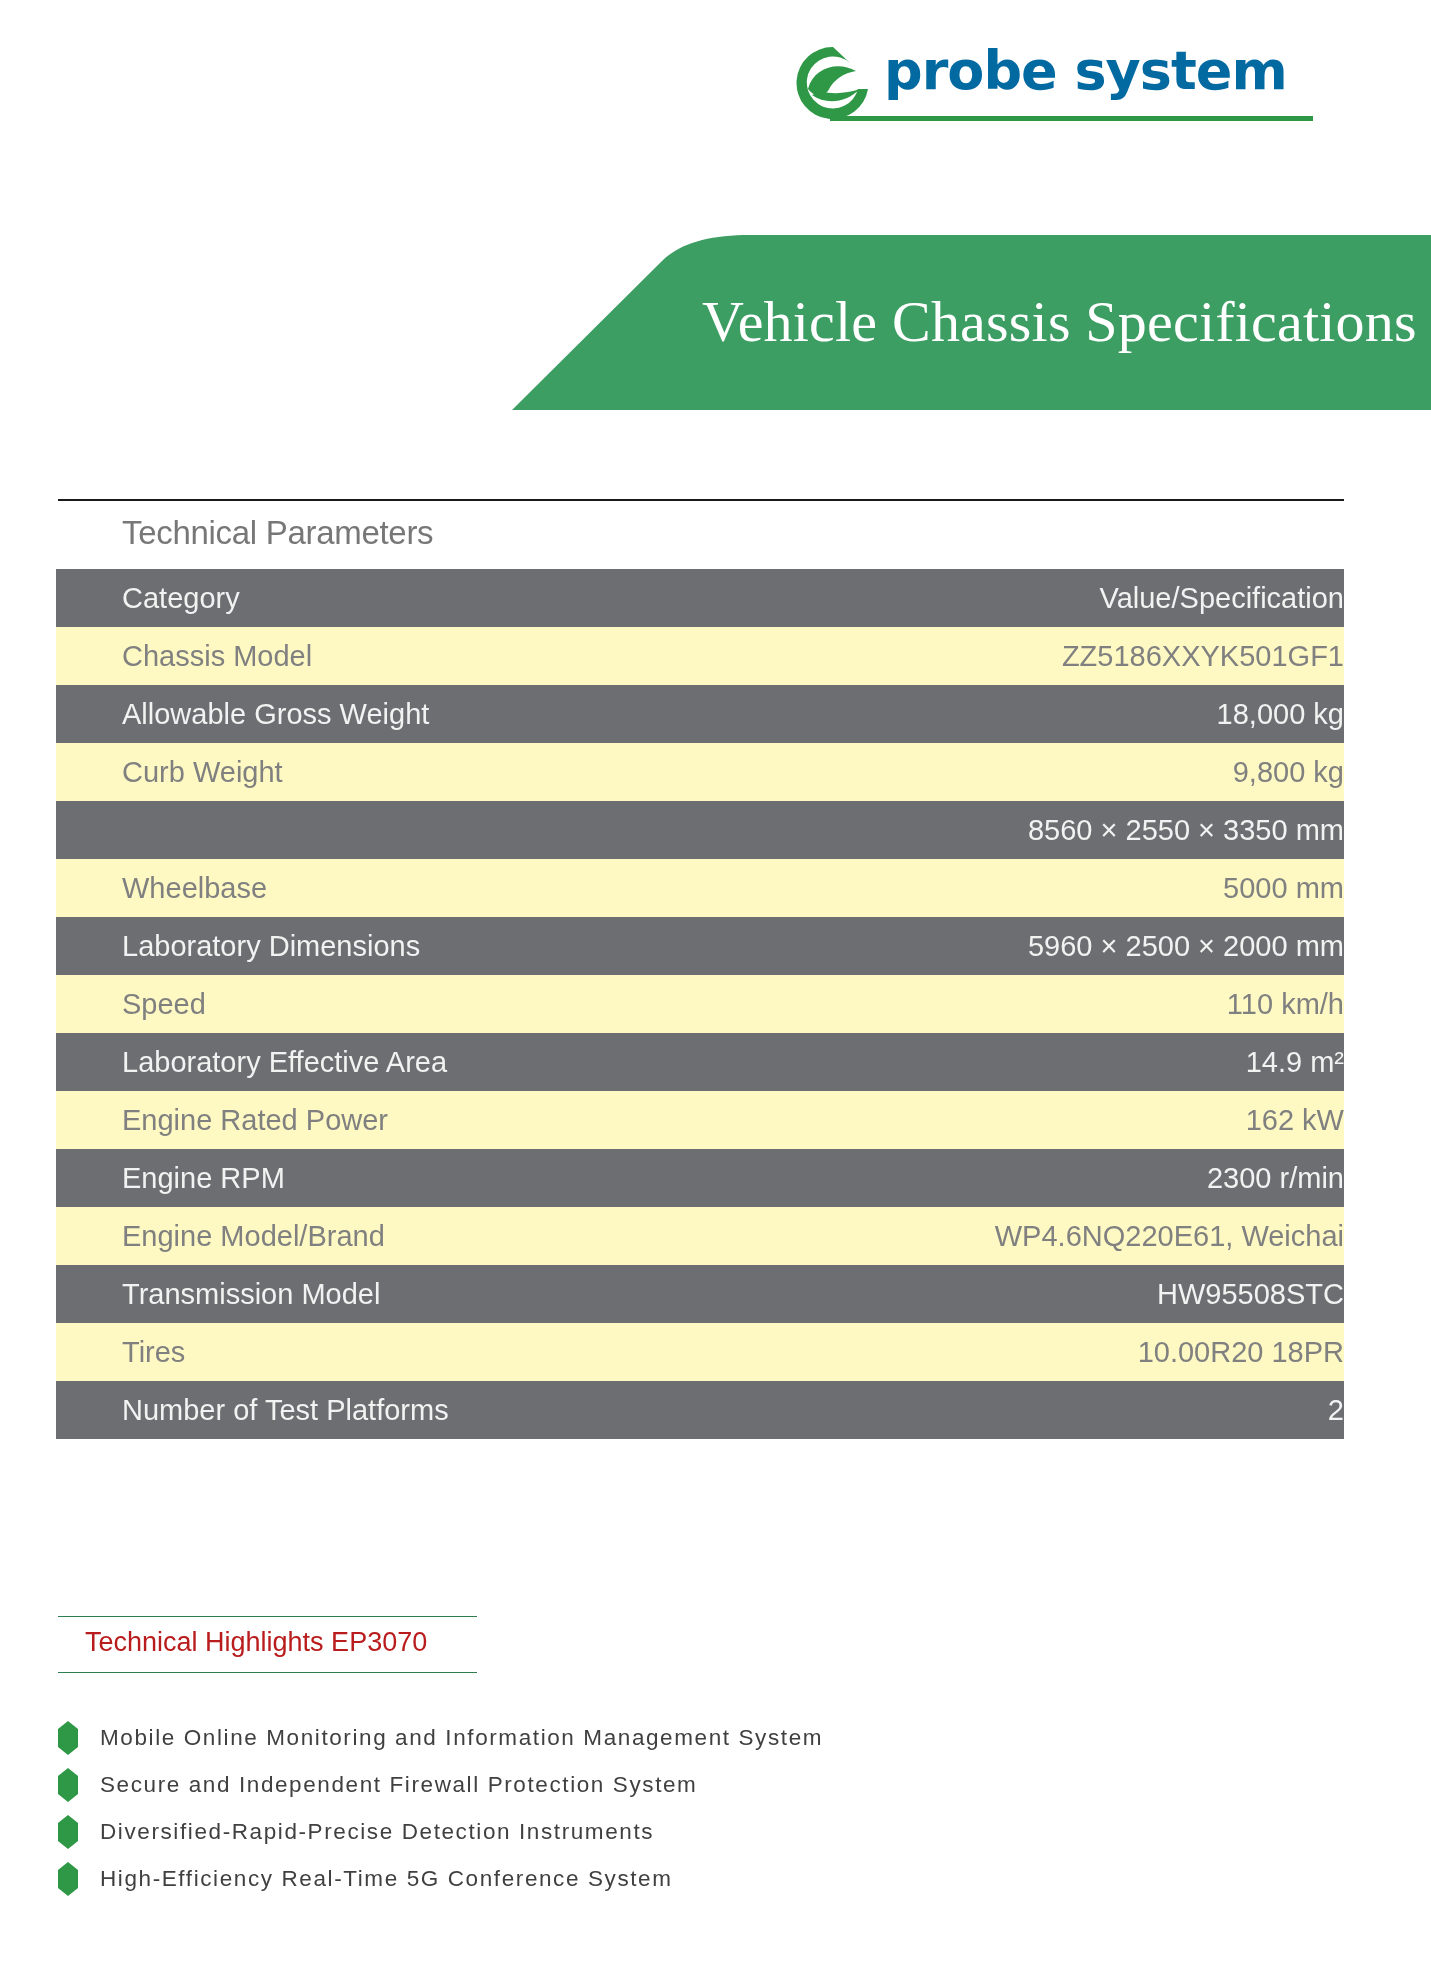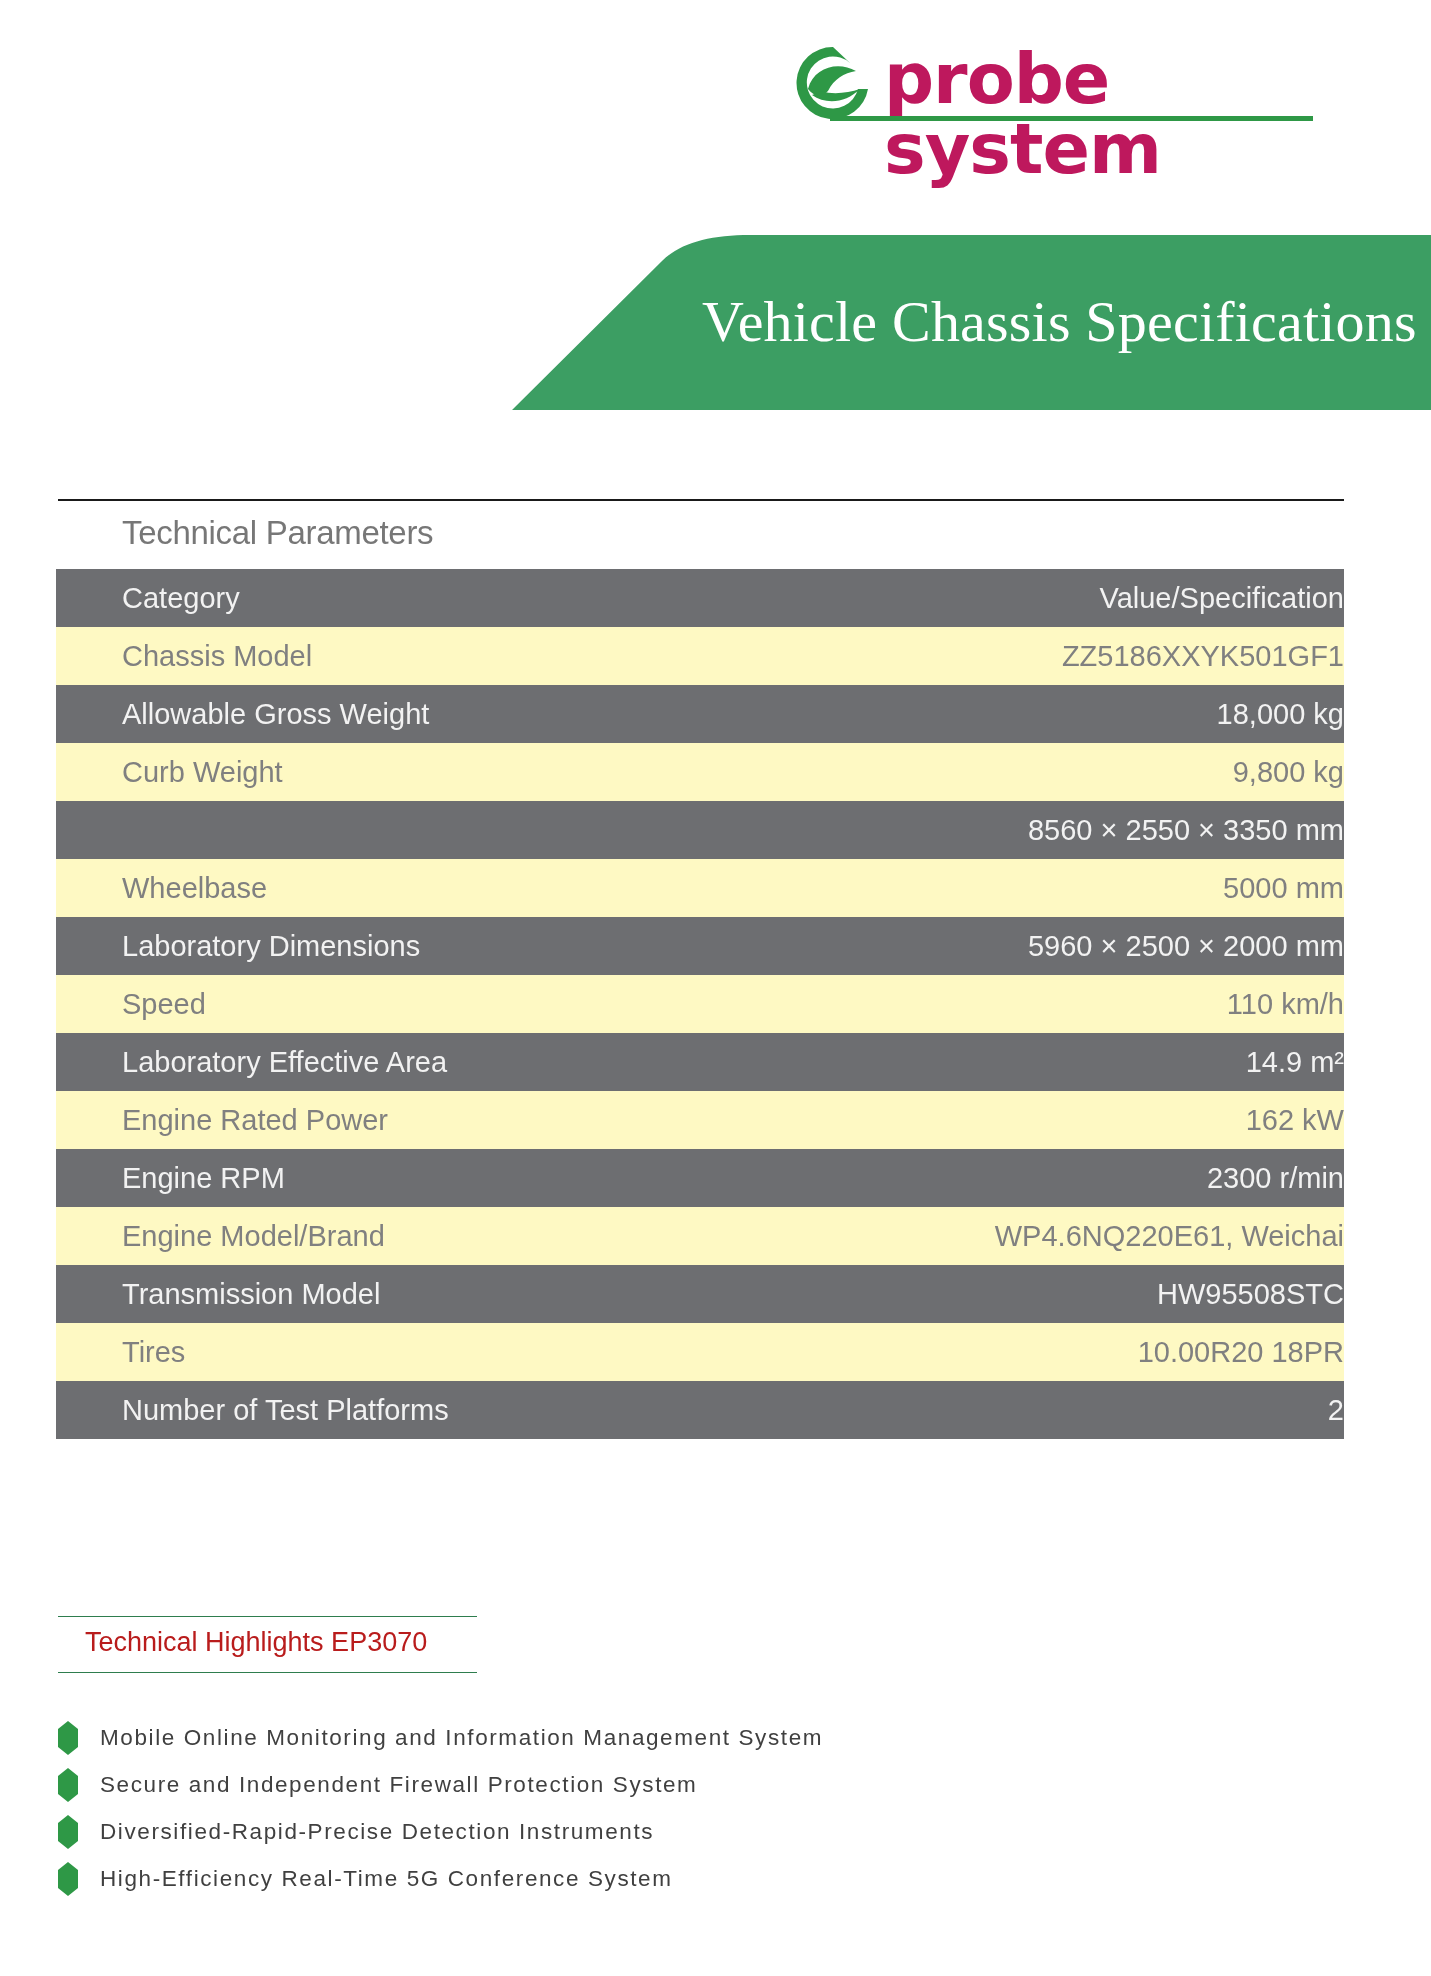--- a/index.html
+++ b/index.html
@@ -6,21 +6,21 @@
   body {
     width: 1431px; height: 1976px; position: relative; overflow: hidden;
     background: #ffffff;
     font-family: "Liberation Sans", "DejaVu Sans", sans-serif;
   }
   .logo { position: absolute; left: 790px; top: 40px; width: 530px; height: 84px; }
   .logo svg.mark { position: absolute; left: 2px; top: 3px; }
   .logo .brand {
     position: absolute; left: 94px; top: 4px;
     font-family: "DejaVu Sans", sans-serif; font-weight: bold;
-    font-size: 70px; letter-spacing: -1px; color: #be185d; line-height: 1;
+    font-size: 54px; letter-spacing: -1px; color: #0369a1; line-height: 1;
   }
   .logo .underline { position: absolute; left: 40px; top: 76px; width: 483px; height: 5px; background: #2e9846; }
 
   .banner { position: absolute; left: 510px; top: 233px; width: 921px; height: 178px; }
   .banner svg { position: absolute; left: 0; top: 0; }
   .banner .title {
     position: absolute; left: 192px; top: 55px; white-space: nowrap;
     font-family: "Liberation Serif", "DejaVu Serif", serif;
     font-size: 58px; color: #ffffff; letter-spacing: 0.2px;
   }

